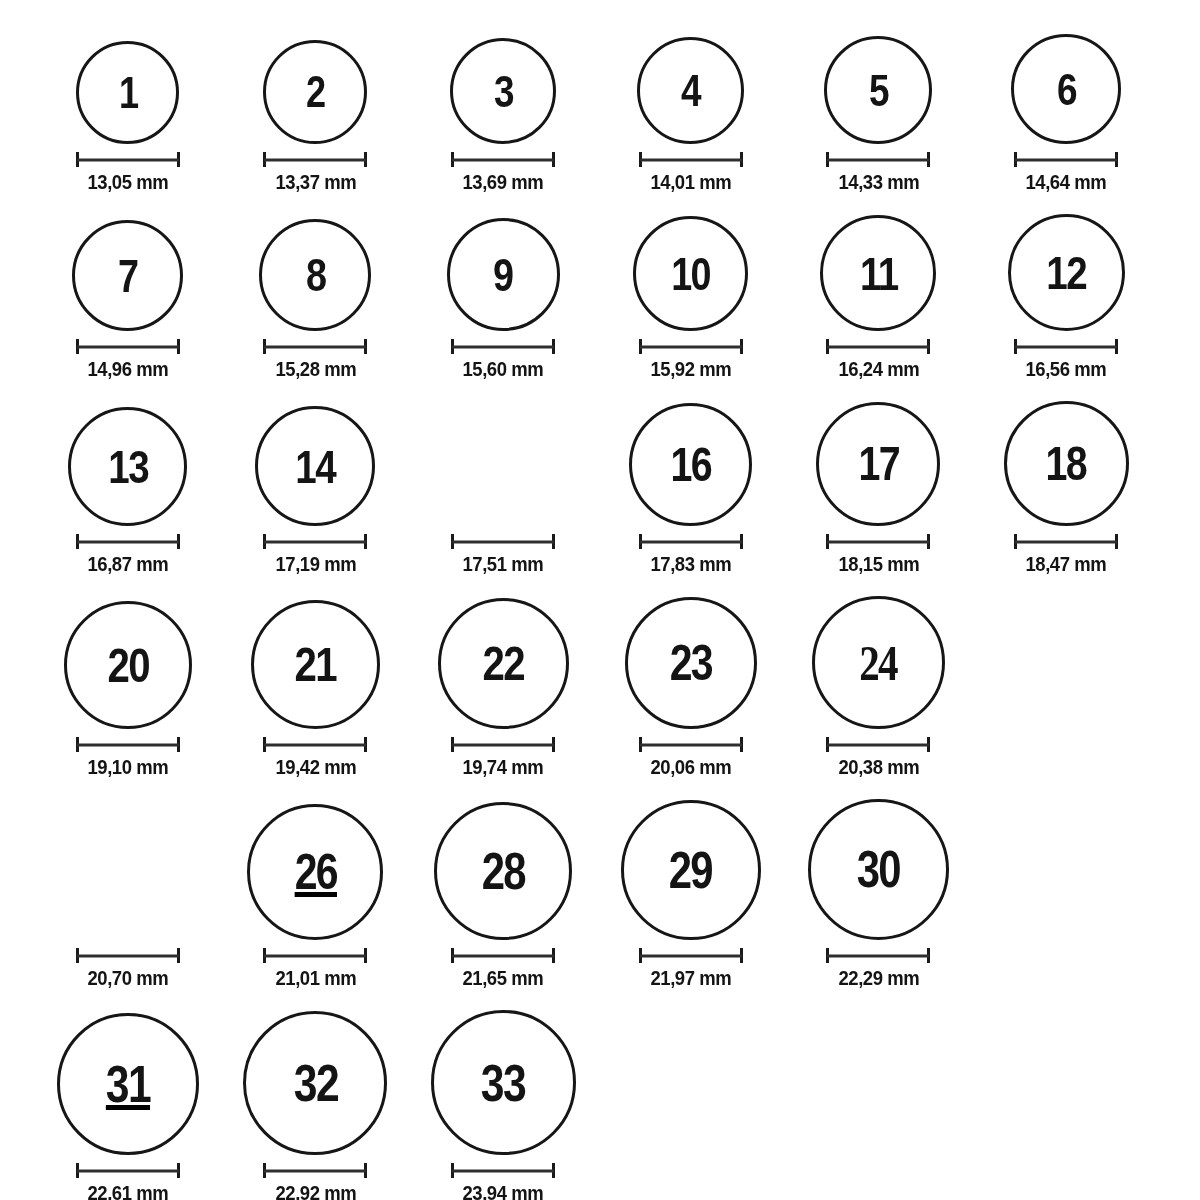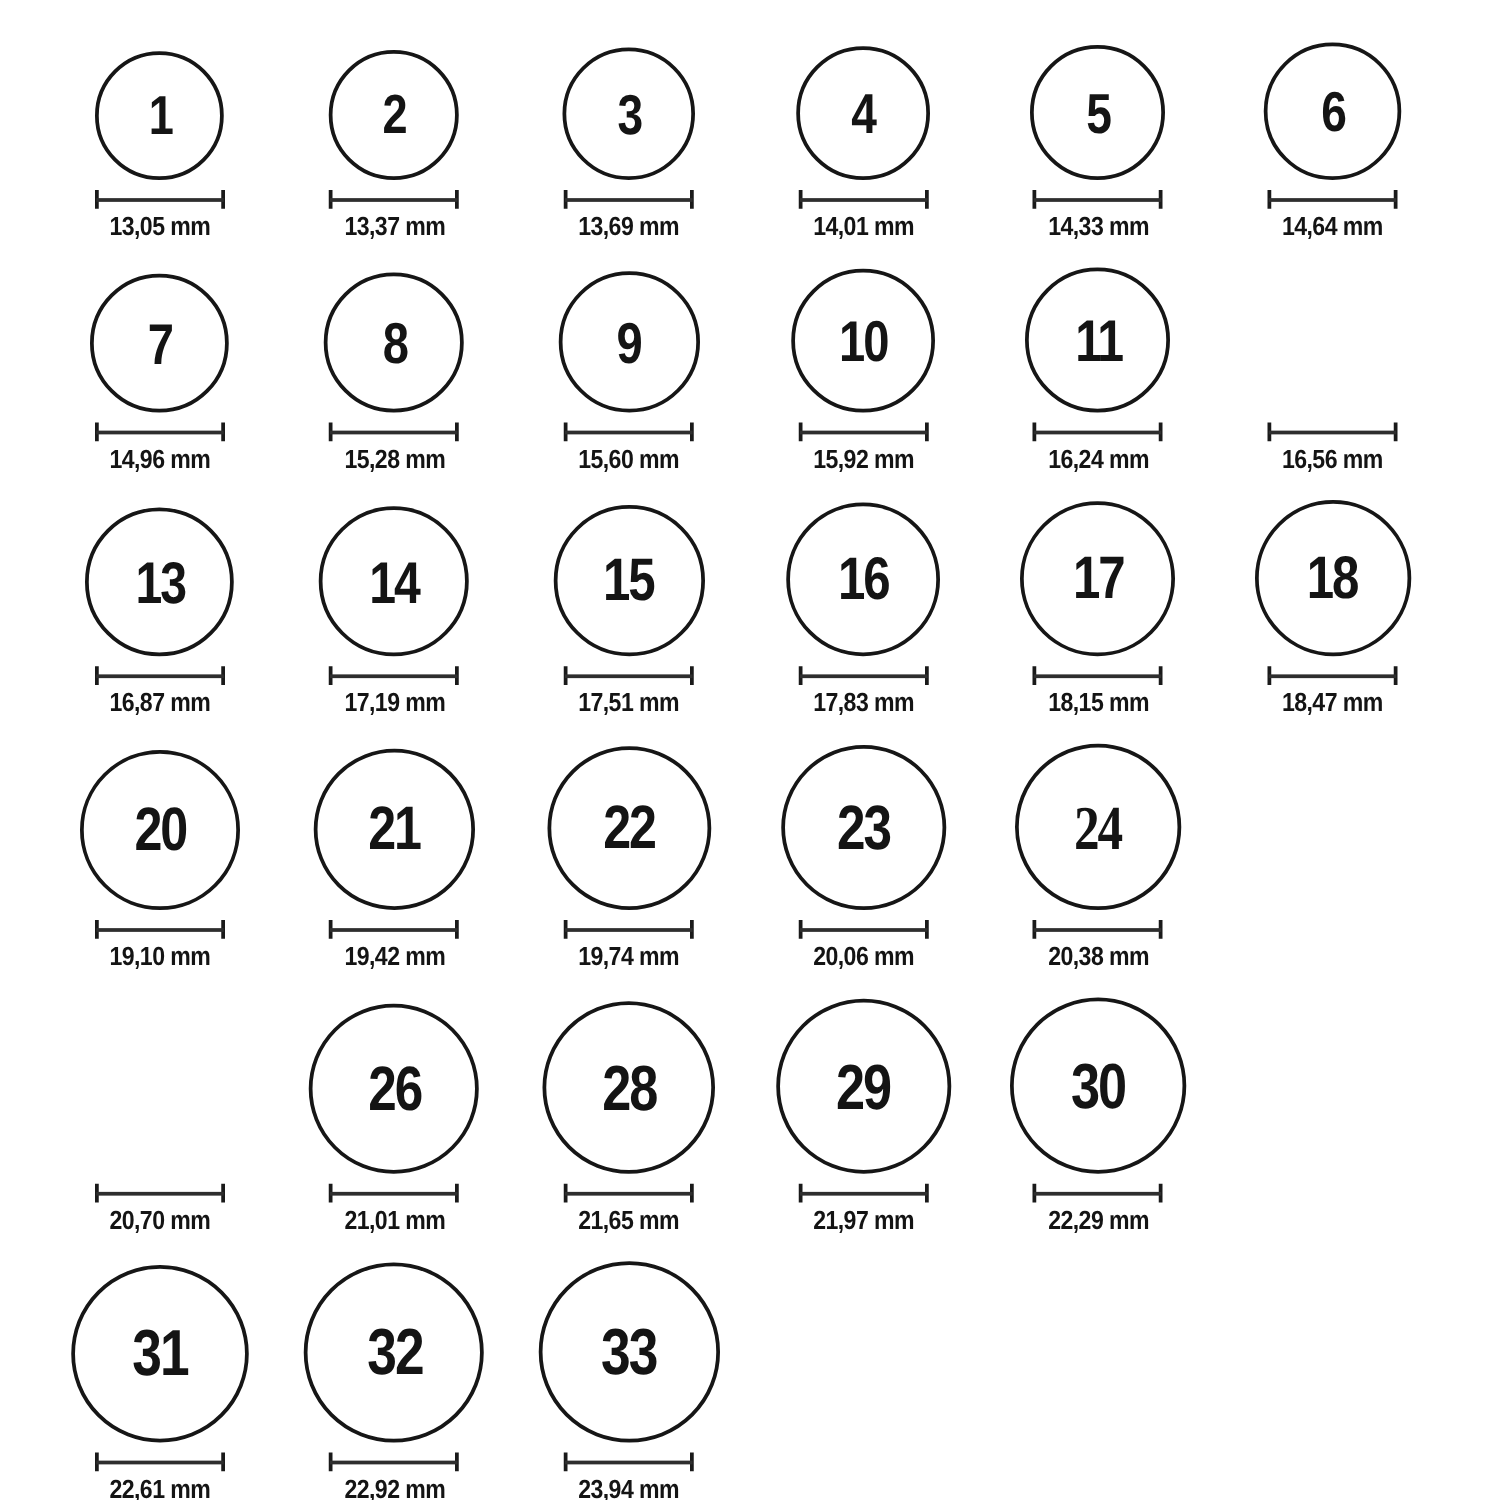--- a/index.html
+++ b/index.html
@@ -202,20 +202,23 @@
           <span class="num" style="font-size: 47px;">11</span>
         </div>
         <div class="measure">
           <span class="tick left"></span>
           <span class="tick right"></span>
           <span class="bar"></span>
         </div>
         <div class="mm-label">16,24 mm</div>
       </div>
       <div class="cell">
+        <div class="circle" style="width: 117px; height: 117px;">
+          <span class="num" style="font-size: 47px;">12</span>
+        </div>
         <div class="measure">
           <span class="tick left"></span>
           <span class="tick right"></span>
           <span class="bar"></span>
         </div>
         <div class="mm-label">16,56 mm</div>
       </div>
     </div>
     <div class="row">
       <div class="cell">
@@ -234,23 +237,20 @@
           <span class="num" style="font-size: 47px;">14</span>
         </div>
         <div class="measure">
           <span class="tick left"></span>
           <span class="tick right"></span>
           <span class="bar"></span>
         </div>
         <div class="mm-label">17,19 mm</div>
       </div>
       <div class="cell">
-        <div class="circle" style="width: 121px; height: 121px;">
-          <span class="num" style="font-size: 48px;">15</span>
-        </div>
         <div class="measure">
           <span class="tick left"></span>
           <span class="tick right"></span>
           <span class="bar"></span>
         </div>
         <div class="mm-label">17,51 mm</div>
       </div>
       <div class="cell">
         <div class="circle" style="width: 123px; height: 123px;">
           <span class="num" style="font-size: 48px;">16</span>
@@ -345,21 +345,21 @@
     <div class="row">
       <div class="cell">
         <div class="measure">
           <span class="tick left"></span>
           <span class="tick right"></span>
           <span class="bar"></span>
         </div>
         <div class="mm-label">20,70 mm</div>
       </div>
       <div class="cell">
-        <div class="circle" style="width: 136px; height: 136px;">
+        <div class="circle" style="width: 136px; height: 136px; text-decoration: underline;">
           <span class="num" style="font-size: 50px;">26</span>
         </div>
         <div class="measure">
           <span class="tick left"></span>
           <span class="tick right"></span>
           <span class="bar"></span>
         </div>
         <div class="mm-label">21,01 mm</div>
       </div>
       <div class="cell">
@@ -391,21 +391,21 @@
         <div class="measure">
           <span class="tick left"></span>
           <span class="tick right"></span>
           <span class="bar"></span>
         </div>
         <div class="mm-label">22,29 mm</div>
       </div>
     </div>
     <div class="row">
       <div class="cell">
-        <div class="circle" style="width: 142px; height: 142px;">
+        <div class="circle" style="width: 142px; height: 142px; text-decoration: underline;">
           <span class="num" style="font-size: 52px;">31</span>
         </div>
         <div class="measure">
           <span class="tick left"></span>
           <span class="tick right"></span>
           <span class="bar"></span>
         </div>
         <div class="mm-label">22,61 mm</div>
       </div>
       <div class="cell">

